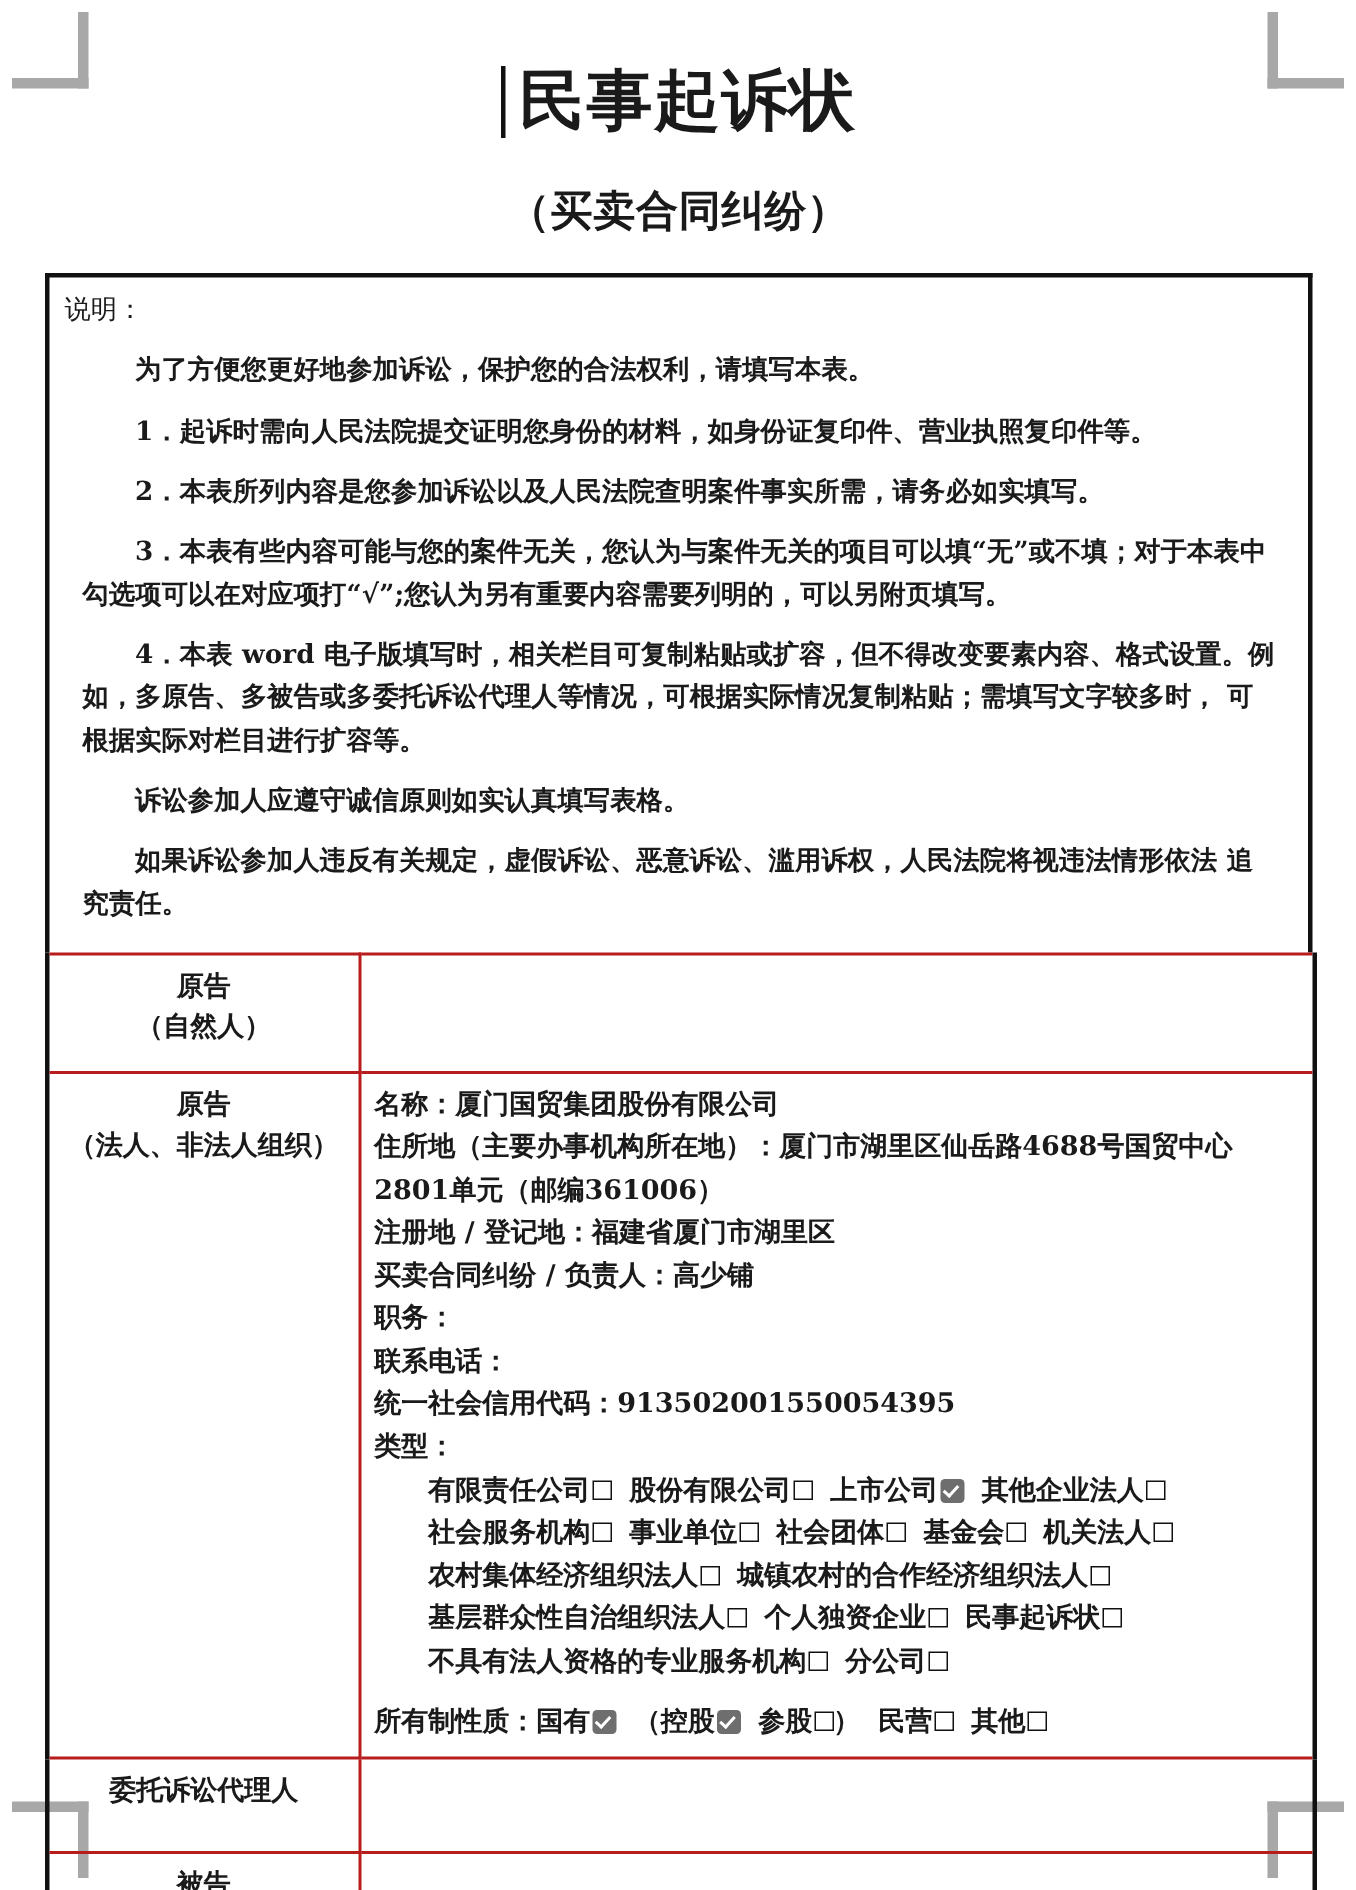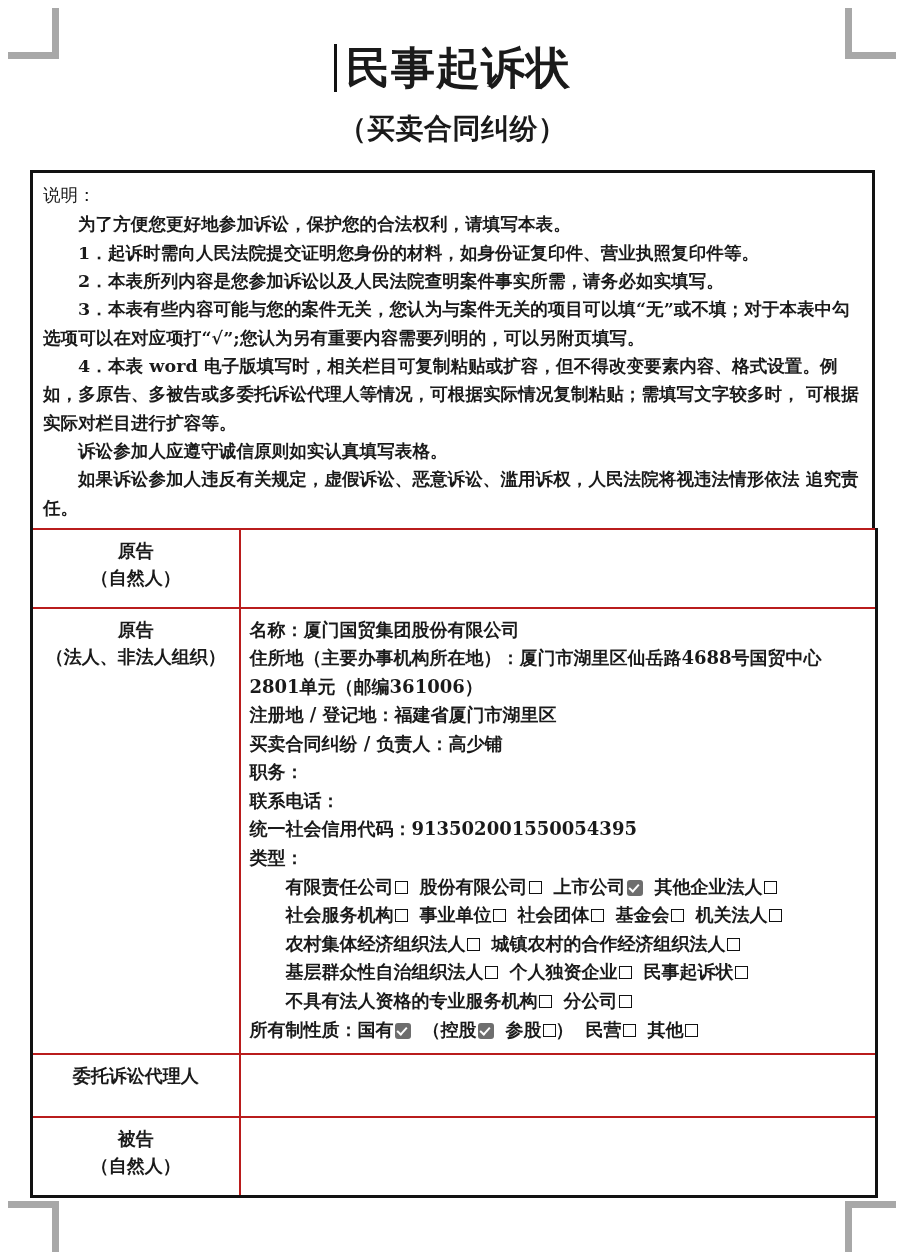--- a/index.html
+++ b/index.html
@@ -61,39 +61,39 @@
     left: 0;
     top: 2px;
     width: 3px;
     height: 48px;
     background: #111;
   }
   .doc-subtitle {
     text-align: center;
     font-size: 28px;
     font-weight: bold;
-    margin-top: 16px;
+    margin-top: 28px;
     letter-spacing: 0.5px;
   }
 
   
   .notice-box {
     margin-top: 22px;
     border: 3px solid #111;
     border-bottom: none;
     padding: 8px 10px 6px 10px;
     font-size: 17.5px;
     line-height: 1.62;
   }
   .notice-label {
     font-weight: normal;
     margin: 0 0 1px 0;
   }
   .notice-p {
-    margin: 0;
+    margin: 12px;
     text-indent: 2em;
     font-weight: bold;
     letter-spacing: 0.1px;
   }
   .notice-star {
     margin: 0;
     text-indent: 2em;
     font-weight: bold;
   }
 
@@ -170,21 +170,21 @@
     content: "";
     position: absolute;
     left: 4.4px;
     top: 1.9px;
     width: 4px;
     height: 8px;
     border: solid #ffffff;
     border-width: 0 2.2px 2.2px 0;
     transform: rotate(42deg);
   }
-  .ownership-row { padding-left: 0; margin-top: 1px; }
+  .ownership-row { padding-left: 0; margin-top: 12px; }
 </style>
 </head>
 <body>
 
 <div class="crop-mark crop-tl"></div>
 <div class="crop-mark crop-tr"></div>
 <div class="crop-mark crop-bl"></div>
 <div class="crop-mark crop-br"></div>
 
 <div class="page">

